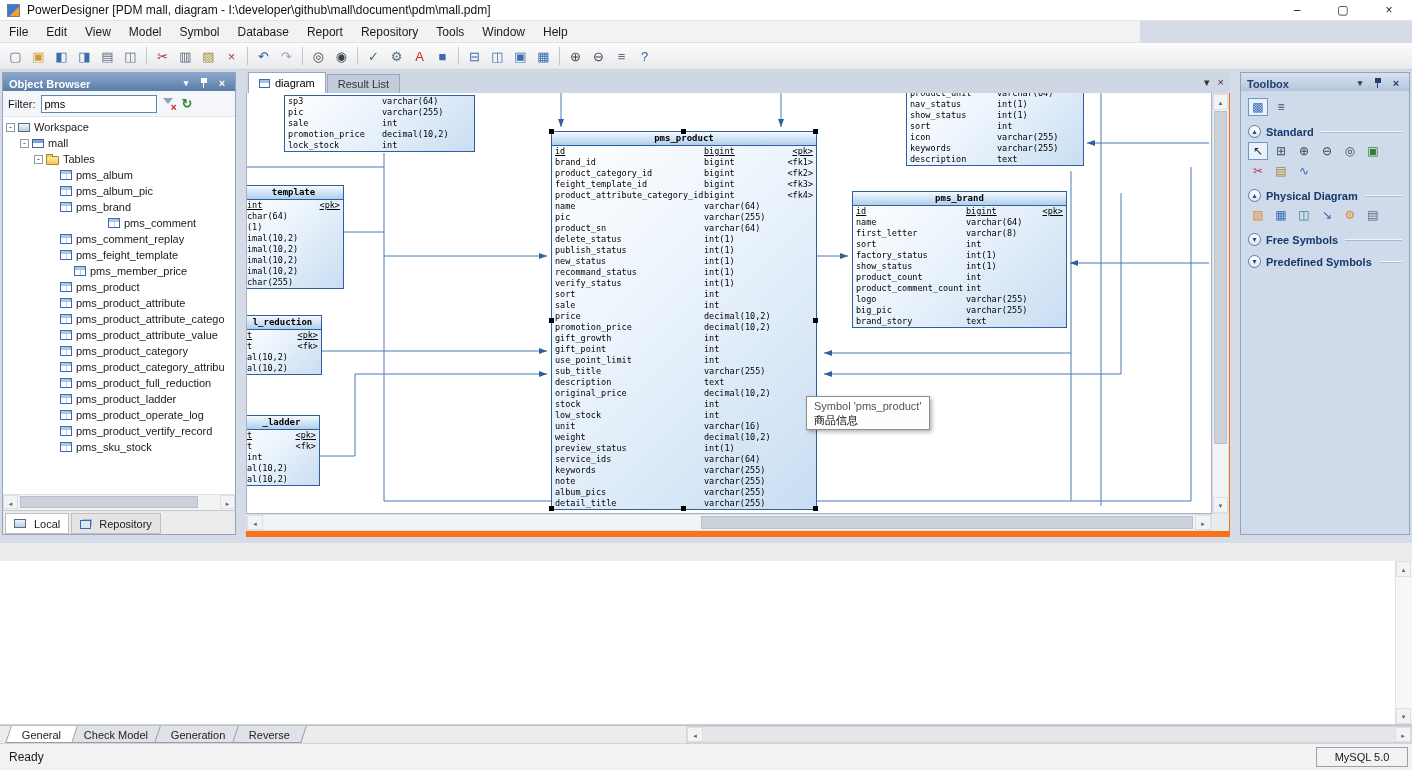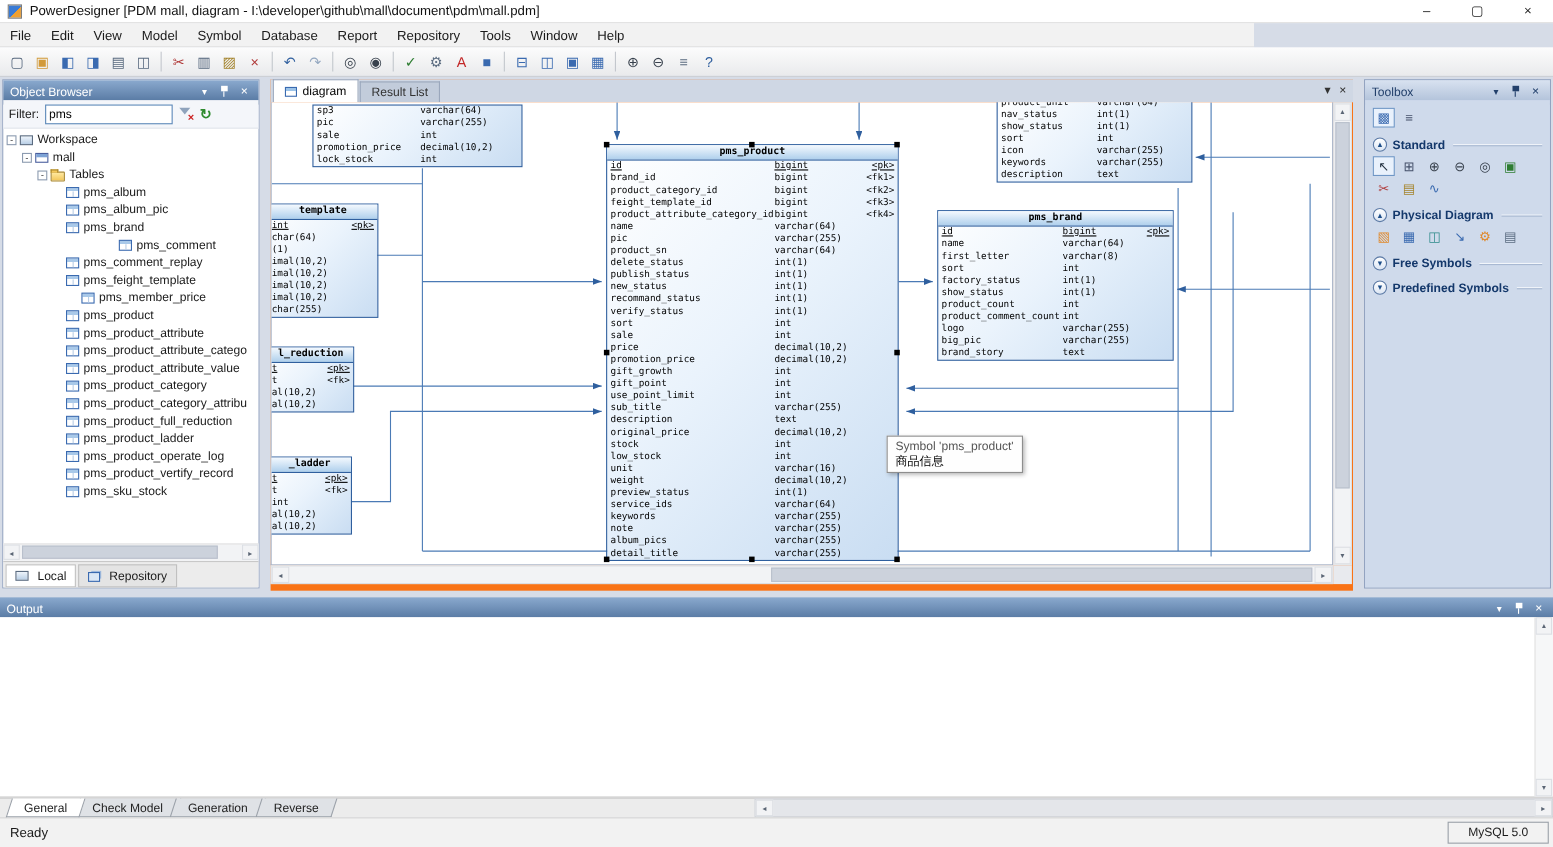--- a/index.html
+++ b/index.html
@@ -24,21 +24,21 @@
   
   #toolbar{position:absolute;left:0;top:43px;width:1412px;height:27px;
            background:linear-gradient(180deg,#fcfcfc,#e9eaec);border-bottom:1px solid #cdd0d5;
            display:flex;align-items:center;padding-left:4px}
   .tb-btn{width:23px;height:22px;text-align:center;line-height:21px;font-size:13px;
           border:1px solid transparent;border-radius:2px}
   .tb-sep{width:1px;height:18px;background:#c3c7cd;margin:0 4px}
 
   
   .dock-header{position:absolute;left:0;right:0;top:0;height:22px;display:flex;align-items:center;
-               padding:0 6px;font-size:11px;font-weight:normal;color:#fff;
+               padding:0 6px;font-size:11px;font-weight:bold;color:#fff;
                background:linear-gradient(180deg,#8aa9ce,#53759f);border-bottom:1px solid #46648c}
   .dock-header.light{background:linear-gradient(180deg,#d8e2f0,#aebfd8);color:#23406b;border-bottom:1px solid #8fa3c0}
   .dock-btns{margin-left:auto;display:flex;gap:4px;align-items:center}
   .dock-btn{width:14px;height:13px;text-align:center;line-height:12px;font-size:9px;color:inherit}
   .glyph-chev::before{content:"▾"}
   .glyph-close::before{content:"×";font-size:11px}
   .pin-icon{position:relative;width:9px;height:13px;display:inline-block}
   .pin-icon::before{content:"";position:absolute;left:1px;top:1px;width:6px;height:5px;background:currentColor}
   .pin-icon::after{content:"";position:absolute;left:3px;top:6px;width:1px;height:5px;background:currentColor}
 
@@ -862,28 +862,20 @@
           <div class="tbx-sec-header">
             <span class="chev-circle">▾</span>
             <span class="tbx-sec-label">Predefined Symbols</span>
             <span class="tbx-rule"></span>
           </div>
         </div>
       </div>
   </div>
 
   <div id="output-panel">
-    <div class="dock-header">
-      <span>Output</span>
-      <span class="dock-btns">
-        <span class="dock-btn glyph-chev"></span>
-        <span class="dock-btn"><span class="pin-icon"></span></span>
-        <span class="dock-btn glyph-close"></span>
-      </span>
-    </div>
     <div class="out-content">
       <div class="out-vscroll">
         <span class="sb-btn ar-up" style="left:0;top:0;width:15px;height:16px"></span>
         <span class="sb-btn ar-down" style="left:0;bottom:0;width:15px;height:16px"></span>
       </div>
     </div>
     <div class="out-tabbar">
         <div class="sheet-tab active"><span>General</span></div>
         <div class="sheet-tab"><span>Check Model</span></div>
         <div class="sheet-tab"><span>Generation</span></div>

